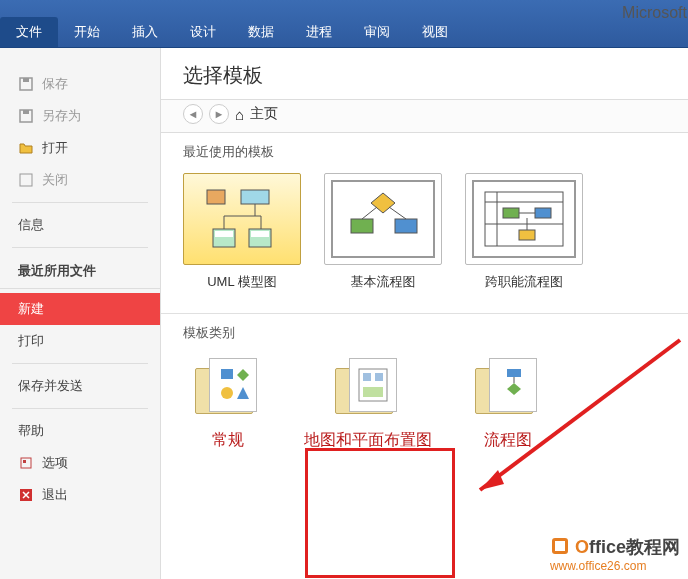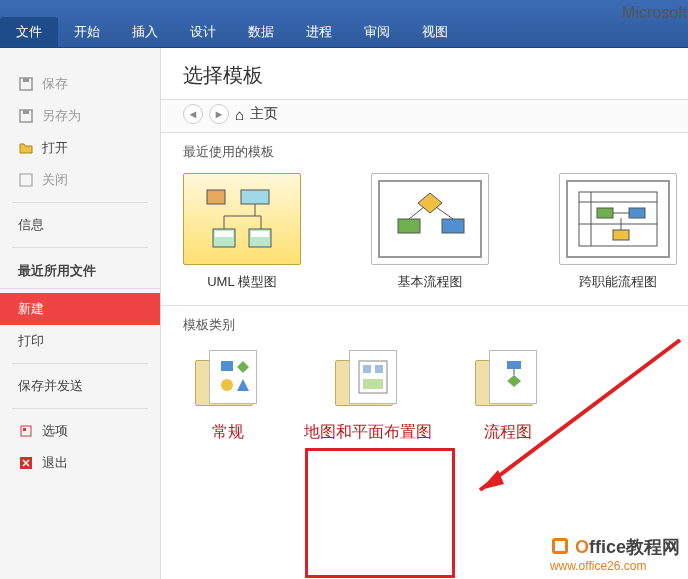--- a/index.html
+++ b/index.html
@@ -24,21 +24,21 @@
     
     .content { flex: 1; padding: 0; overflow: hidden; }
     .page-title { font-size: 20px; padding: 14px 22px 10px; color: #333; }
     .breadcrumb { display: flex; align-items: center; gap: 6px; padding: 4px 22px 8px; border-top: 1px solid #ddd; border-bottom: 1px solid #ddd; background: #fbfbfb; }
     .nav-btn { width: 20px; height: 20px; border: 1px solid #ccc; border-radius: 50%; display: flex; align-items: center; justify-content: center; font-size: 11px; color: #888; cursor: pointer; background: #fff; }
     .home-ic { font-size: 15px; }
     .bc-text { font-size: 14px; color: #333; }
     
     .section-label { font-size: 13px; color: #555; padding: 10px 22px 6px; }
     
-    .tpl-row { display: flex; gap: 70px; padding: 6px 22px 14px; border-bottom: 1px solid #e0e0e0; }
+    .tpl-row { display: flex; gap: 23px; padding: 6px 22px 22px; border-bottom: 1px solid #e0e0e0; }
     .cat-row { display: flex; gap: 50px; padding: 6px 22px 14px; flex-wrap: wrap; }
     
     .tpl-card { display: flex; flex-direction: column; align-items: center; gap: 8px; cursor: pointer; }
     .tpl-thumb { width: 118px; height: 92px; border: 1px solid #c0a040; background: linear-gradient(#fff8d8, #ffe070); display: flex; align-items: center; justify-content: center; border-radius: 2px; }
     .tpl-thumb.plain { background: #fff; border: 1px solid #bbb; padding: 6px; }
     .tpl-thumb.plain .inner-frame { border: 2px solid #999; width: 100%; height: 100%; display: flex; align-items: center; justify-content: center; background: #fff; }
     .tpl-name { font-size: 13px; color: #333; text-align: center; }
     
     .cat-card { display: flex; flex-direction: column; align-items: center; gap: 6px; cursor: pointer; width: 90px; }
     .cat-thumb { width: 70px; height: 70px; display: flex; align-items: center; justify-content: center; position: relative; }
@@ -101,20 +101,21 @@
     </div>
     <div class="side-sep"></div>
     <div class="side-item">信息</div>
     <div class="side-sep"></div>
     <div class="side-header">最近所用文件</div>
     <div class="side-item selected">新建</div>
     <div class="side-item">打印</div>
     <div class="side-sep"></div>
     <div class="side-item">保存并发送</div>
     <div class="side-sep"></div>
+    <div class="side-item">帮助</div>
     <div class="side-item">
       <svg class="icon-sm">
           <rect x="3" y="3" width="10" height="10" fill="none" stroke="#c04040"></rect>
           <rect x="5" y="5" width="3" height="3" fill="#c04040"></rect>
         </svg>
       <span>选项</span>
     </div>
     <div class="side-item">
       <svg class="icon-sm">
           <rect x="2" y="2" width="12" height="12" fill="#d03030"></rect>

